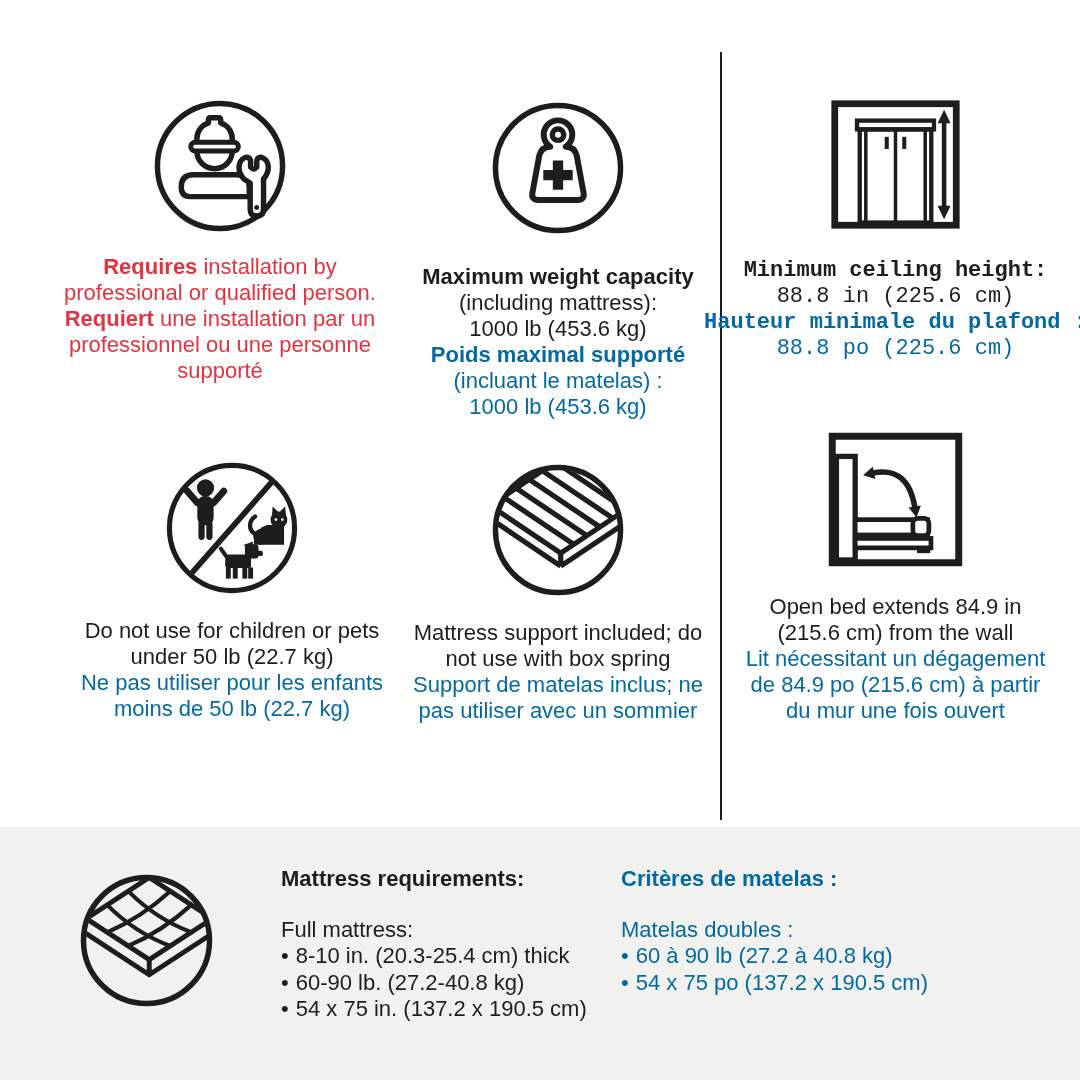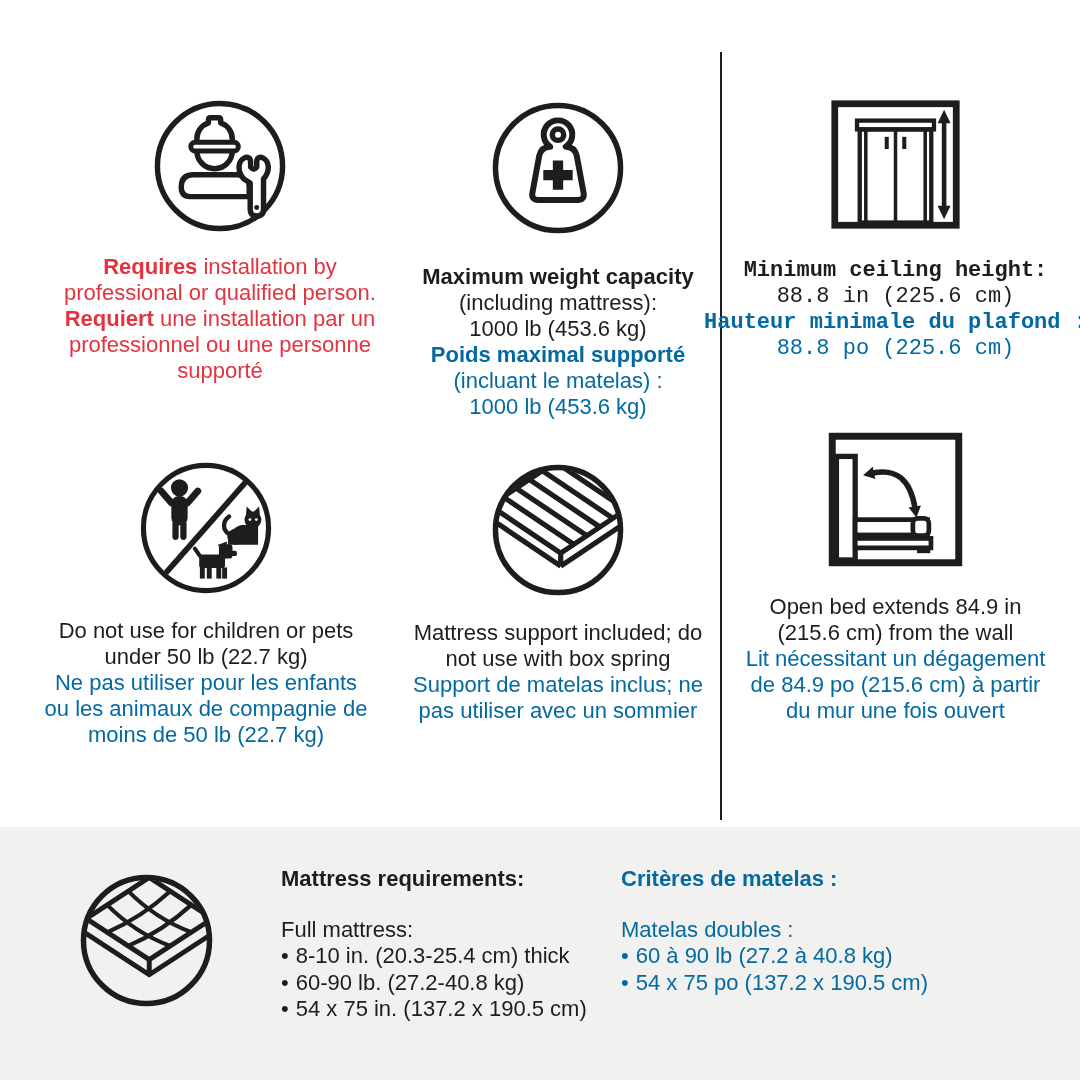--- a/index.html
+++ b/index.html
@@ -87,21 +87,21 @@
           <polygon points="86,90.5 81.2,80.5 90.8,80.5" fill="#1d1d1d" stroke="none"></polygon>
         </g>
       </svg>
     </div>
     <div class="line t-black bold">Minimum ceiling height:</div>
     <div class="line t-black">88.8 in (225.6 cm)</div>
     <div class="line t-gray bold">Hauteur minimale du plafond :</div>
     <div class="line t-gray">88.8 po (225.6 cm)</div>
   </div>
 
-  <div class="cell" style="left:16px;top:460px;width:380px;">
+  <div class="cell" style="left:42px;top:460px;width:380px;">
     <div class="iconwrap" style="margin-bottom:22px;">
       <svg viewBox="0 0 100 100" width="136" height="136">
         <g stroke="#1d1d1d" fill="none">
           <circle cx="50" cy="50" r="46" stroke-width="3.8"></circle>
           <g fill="#1d1d1d" stroke="none">
             <circle cx="30.5" cy="20.5" r="6.3"></circle>
             <rect x="24.5" y="26.5" width="12" height="21.5" rx="5.5"></rect>
             <circle cx="71.5" cy="56.5" r="5.8"></circle>
             <path d="M 66.2 62.3 C 65.5 55.5 69.5 49.5 76 47.8 L 88.3 47.8 L 88.3 62.3 Z"></path>
             <circle cx="84.5" cy="44" r="6.2"></circle>
@@ -122,21 +122,20 @@
           <line x1="45.5" y1="70.5" x2="41.8" y2="65.2" stroke-width="3" stroke-linecap="round"></line>
           <circle cx="82.3" cy="43.8" r="1" fill="#fff" stroke="none"></circle>
           <circle cx="87" cy="43.8" r="1" fill="#fff" stroke="none"></circle>
           <line x1="79" y1="16.5" x2="20.5" y2="83" stroke-width="4.2"></line>
         </g>
       </svg>
     </div>
     <div class="line t-black">Do not use for children or pets</div>
     <div class="line t-black">under 50 lb (22.7 kg)</div>
     <div class="line t-gray">Ne pas utiliser pour les enfants</div>
-    <div class="line t-gray">ou les animaux de compagnie de</div>
     <div class="line t-gray">moins de 50 lb (22.7 kg)</div>
   </div>
 
   <div class="cell" style="left:383px;top:462px;width:350px;">
     <div class="iconwrap" style="margin-bottom:22px;">
       <svg viewBox="0 0 100 100" width="136" height="136">
         <defs>
             <clipPath id="clipSlats">
               <circle cx="50" cy="50" r="44.3"></circle>
             </clipPath>

